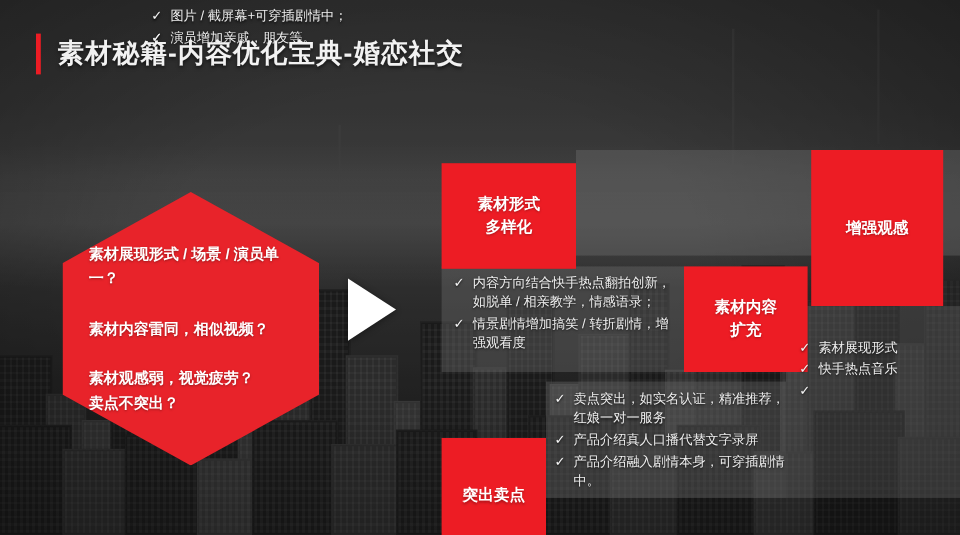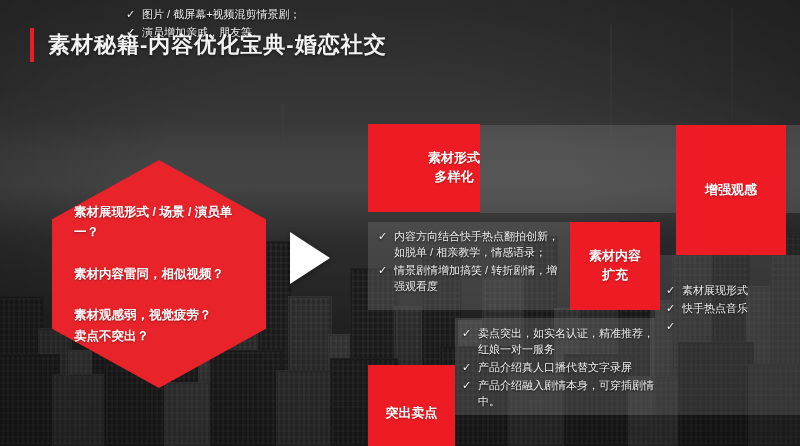--- a/index.html
+++ b/index.html
@@ -93,27 +93,27 @@
     position:relative; padding-left:16px; text-shadow:0 1px 2px rgba(0,0,0,.75);
   }
   ul.checks li .ck{
     position:absolute; left:0; top:0; color:#f5f5f5; font-size:11px;
   }
 
   
   #row1 { left:368px; top:125px; width:432px; height:88px; }
   #row1 .txtpanel { left:112px; top:0; width:320px; height:88px; }
   #row1-list{ position:absolute; left:126px; top:7px; width:290px; }
-  #block-form { left:368px; top:124px; width:112px; height:88px;justify-content:flex-end; }
+  #block-form { left:368px; top:136px; width:112px; height:88px; }
 
   
   #row2 { left:368px; top:222px; width:287px; height:88px; }
   #row2 .txtpanel { left:0; top:0; width:202px; height:88px; }
   #row2-list{ position:absolute; left:378px; top:229px; width:190px; z-index:5; }
-  #block-content { left:570px; top:222px; width:90px; height:88px; }
+  #block-content { left:570px; top:222px; width:103px; height:88px; }
 
   
   #row3 { left:368px; top:318px; width:287px; height:97px; }
   #row3 .txtpanel { left:87px; top:0; width:200px; height:97px; }
   #row3-list{ position:absolute; left:462px; top:326px; width:196px; z-index:5; }
   #block-selling { left:368px; top:318px; width:87px; height:97px;margin-top:47px; }
 
   
   #block-feel { left:676px; top:125px; width:110px; height:130px; }
   #right-panel{
@@ -198,21 +198,21 @@
 <div id="arrow"></div>
 
 <div class="band" id="row1">
   <div class="txtpanel"></div>
 </div>
 <div class="redblock" id="block-form">
   <div class="lbl">素材形式
 多样化</div>
 </div>
 <ul class="checks" id="row1-list" style="z-index:5;">
-  <li><span class="ck">✓</span><span>图片 / 截屏幕+视频混剪情景剧；</span></li>
+  <li><span class="ck">✓</span><span>图片 / 截屏幕+可穿插剧情中；</span></li>
   <li><span class="ck">✓</span></li>
   <li><span class="ck">✓</span><span>演员增加亲戚，朋友等。</span></li>
 </ul>
 
 <div class="band" id="row2">
   <div class="txtpanel"></div>
 </div>
 <div class="redblock" id="block-content">
   <div class="lbl">素材内容
 扩充</div>

